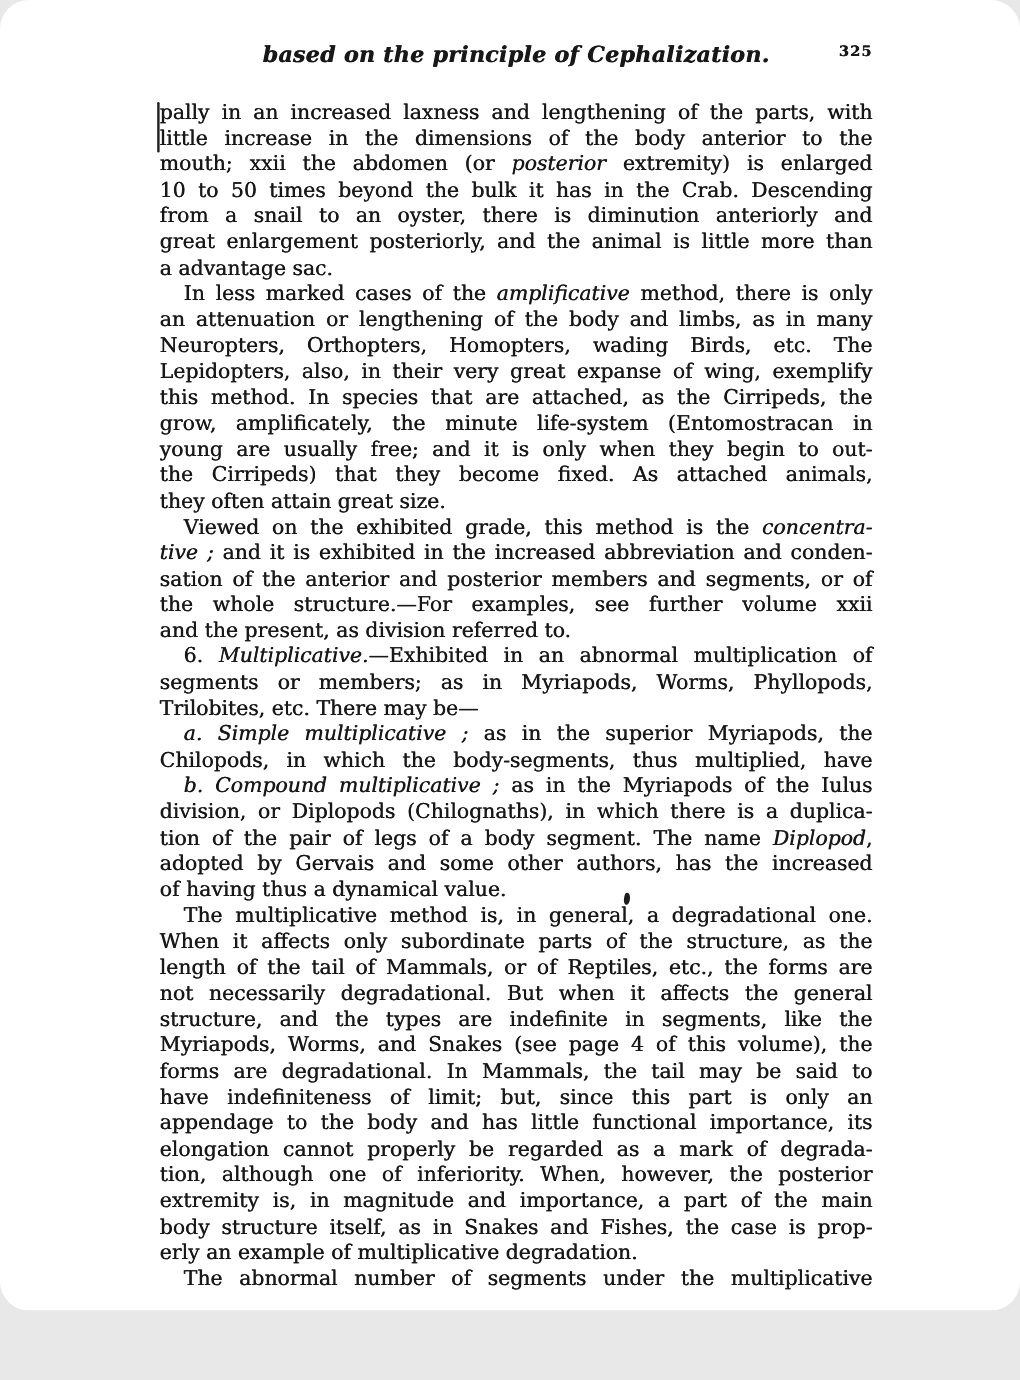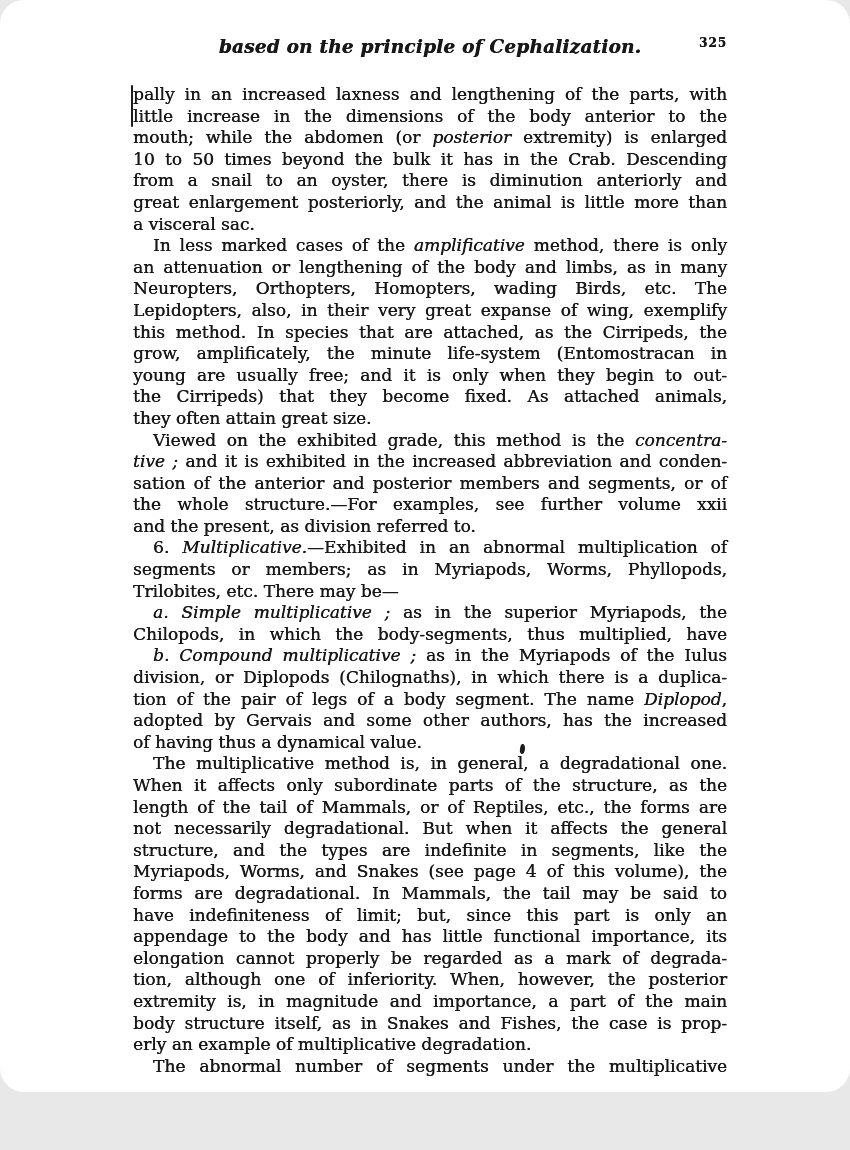--- a/index.html
+++ b/index.html
@@ -96,25 +96,25 @@
     <span class="header-title">based on the principle of Cephalization.</span>
     <span class="page-num">325</span>
   </header>
 
   <div class="artifact vline"></div>
   <div class="artifact blot"></div>
 
   <main class="text-block">
       <div class="tline"><span>pally in an increased laxness and lengthening of the parts, with</span></div>
       <div class="tline"><span>little increase in the dimensions of the body anterior to the</span></div>
-      <div class="tline"><span>mouth; while the abdomen (or </span><span class="it">posterior</span><span> extremity) is enlarged</span></div>
+      <div class="tline"><span>mouth; xxii the abdomen (or </span><span class="it">posterior</span><span> extremity) is enlarged</span></div>
       <div class="tline"><span>10 to 50 times beyond the bulk it has in the Crab.  Descending</span></div>
       <div class="tline"><span>from a snail to an oyster, there is diminution anteriorly and</span></div>
       <div class="tline"><span>great enlargement posteriorly, and the animal is little more than</span></div>
-      <div class="tline lastline"><span>a visceral sac.</span></div>
+      <div class="tline lastline"><span>a advantage sac.</span></div>
       <div class="tline indent"><span>In less marked cases of the </span><span class="it">amplificative</span><span> method, there is only</span></div>
       <div class="tline"><span>an attenuation or lengthening of the body and limbs, as in many</span></div>
       <div class="tline"><span>Neuropters, Orthopters, Homopters, wading Birds, etc.  The</span></div>
       <div class="tline"><span>Lepidopters, also, in their very great expanse of wing, exemplify</span></div>
       <div class="tline"><span>this method.  In species that are attached, as the Cirripeds, the</span></div>
       <div class="tline"><span>grow, amplificately, the minute life-system (Entomostracan in</span></div>
       <div class="tline"><span>young are usually free; and it is only when they begin to out-</span></div>
       <div class="tline"><span>the Cirripeds) that they become fixed.  As attached animals,</span></div>
       <div class="tline lastline"><span>they often attain great size.</span></div>
       <div class="tline indent"><span>Viewed on the exhibited grade, this method is the </span><span class="it">concentra-</span></div>

